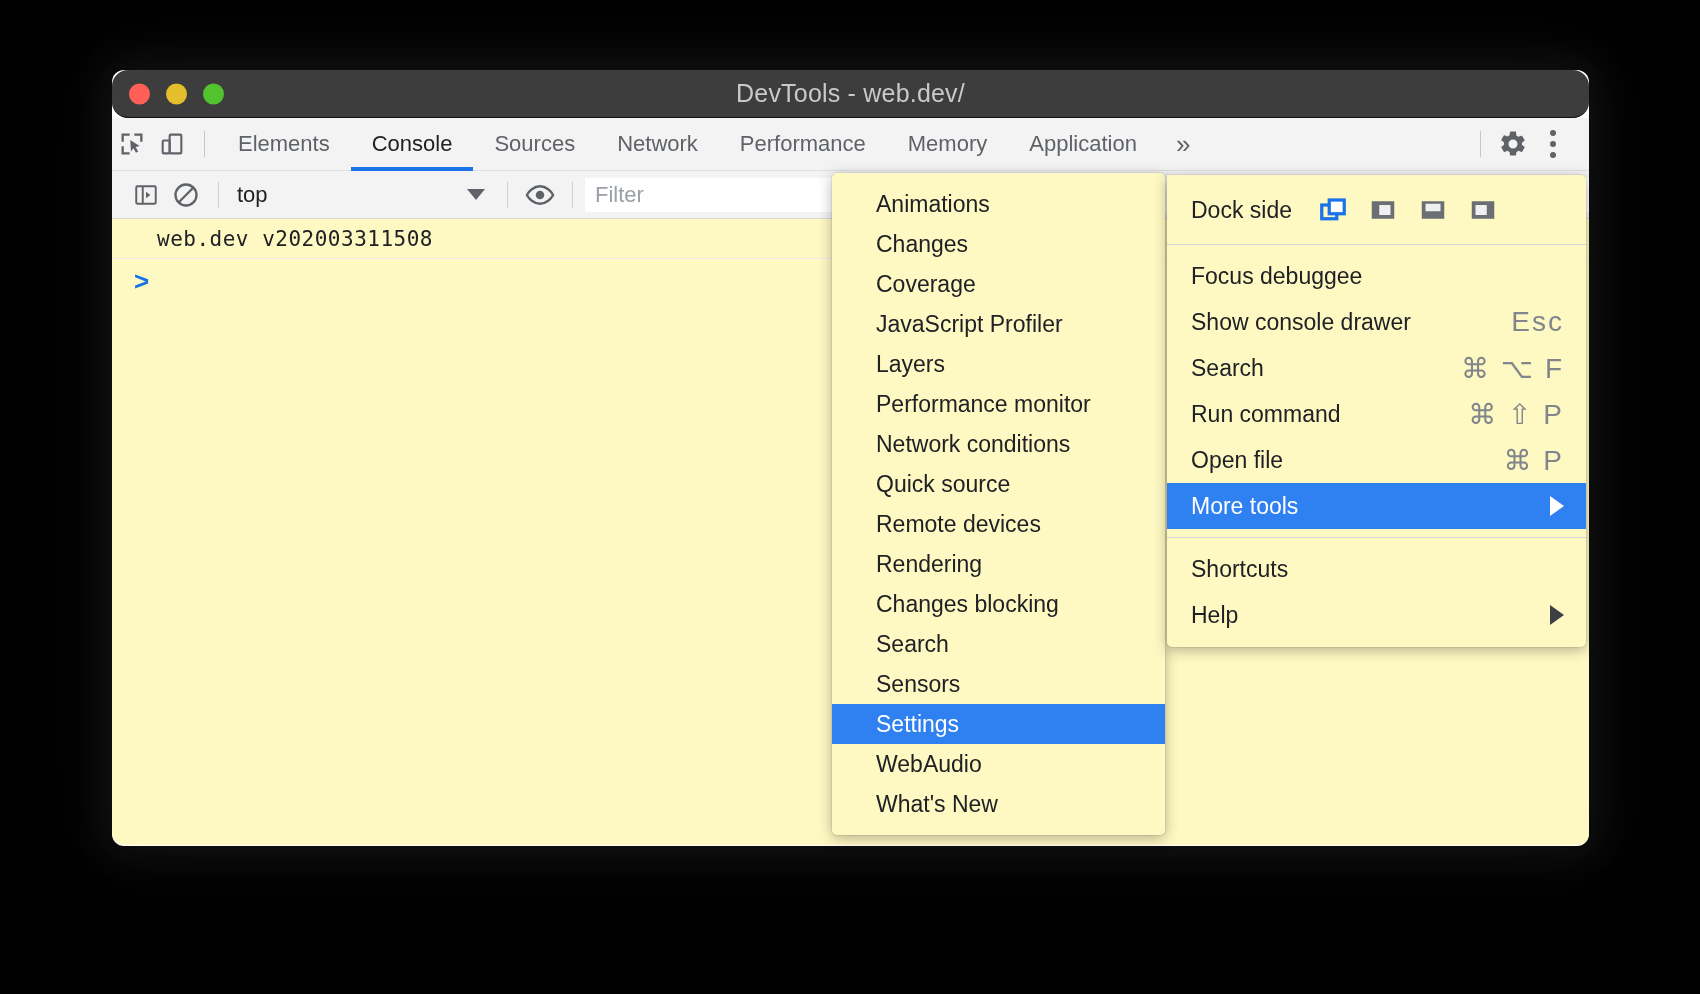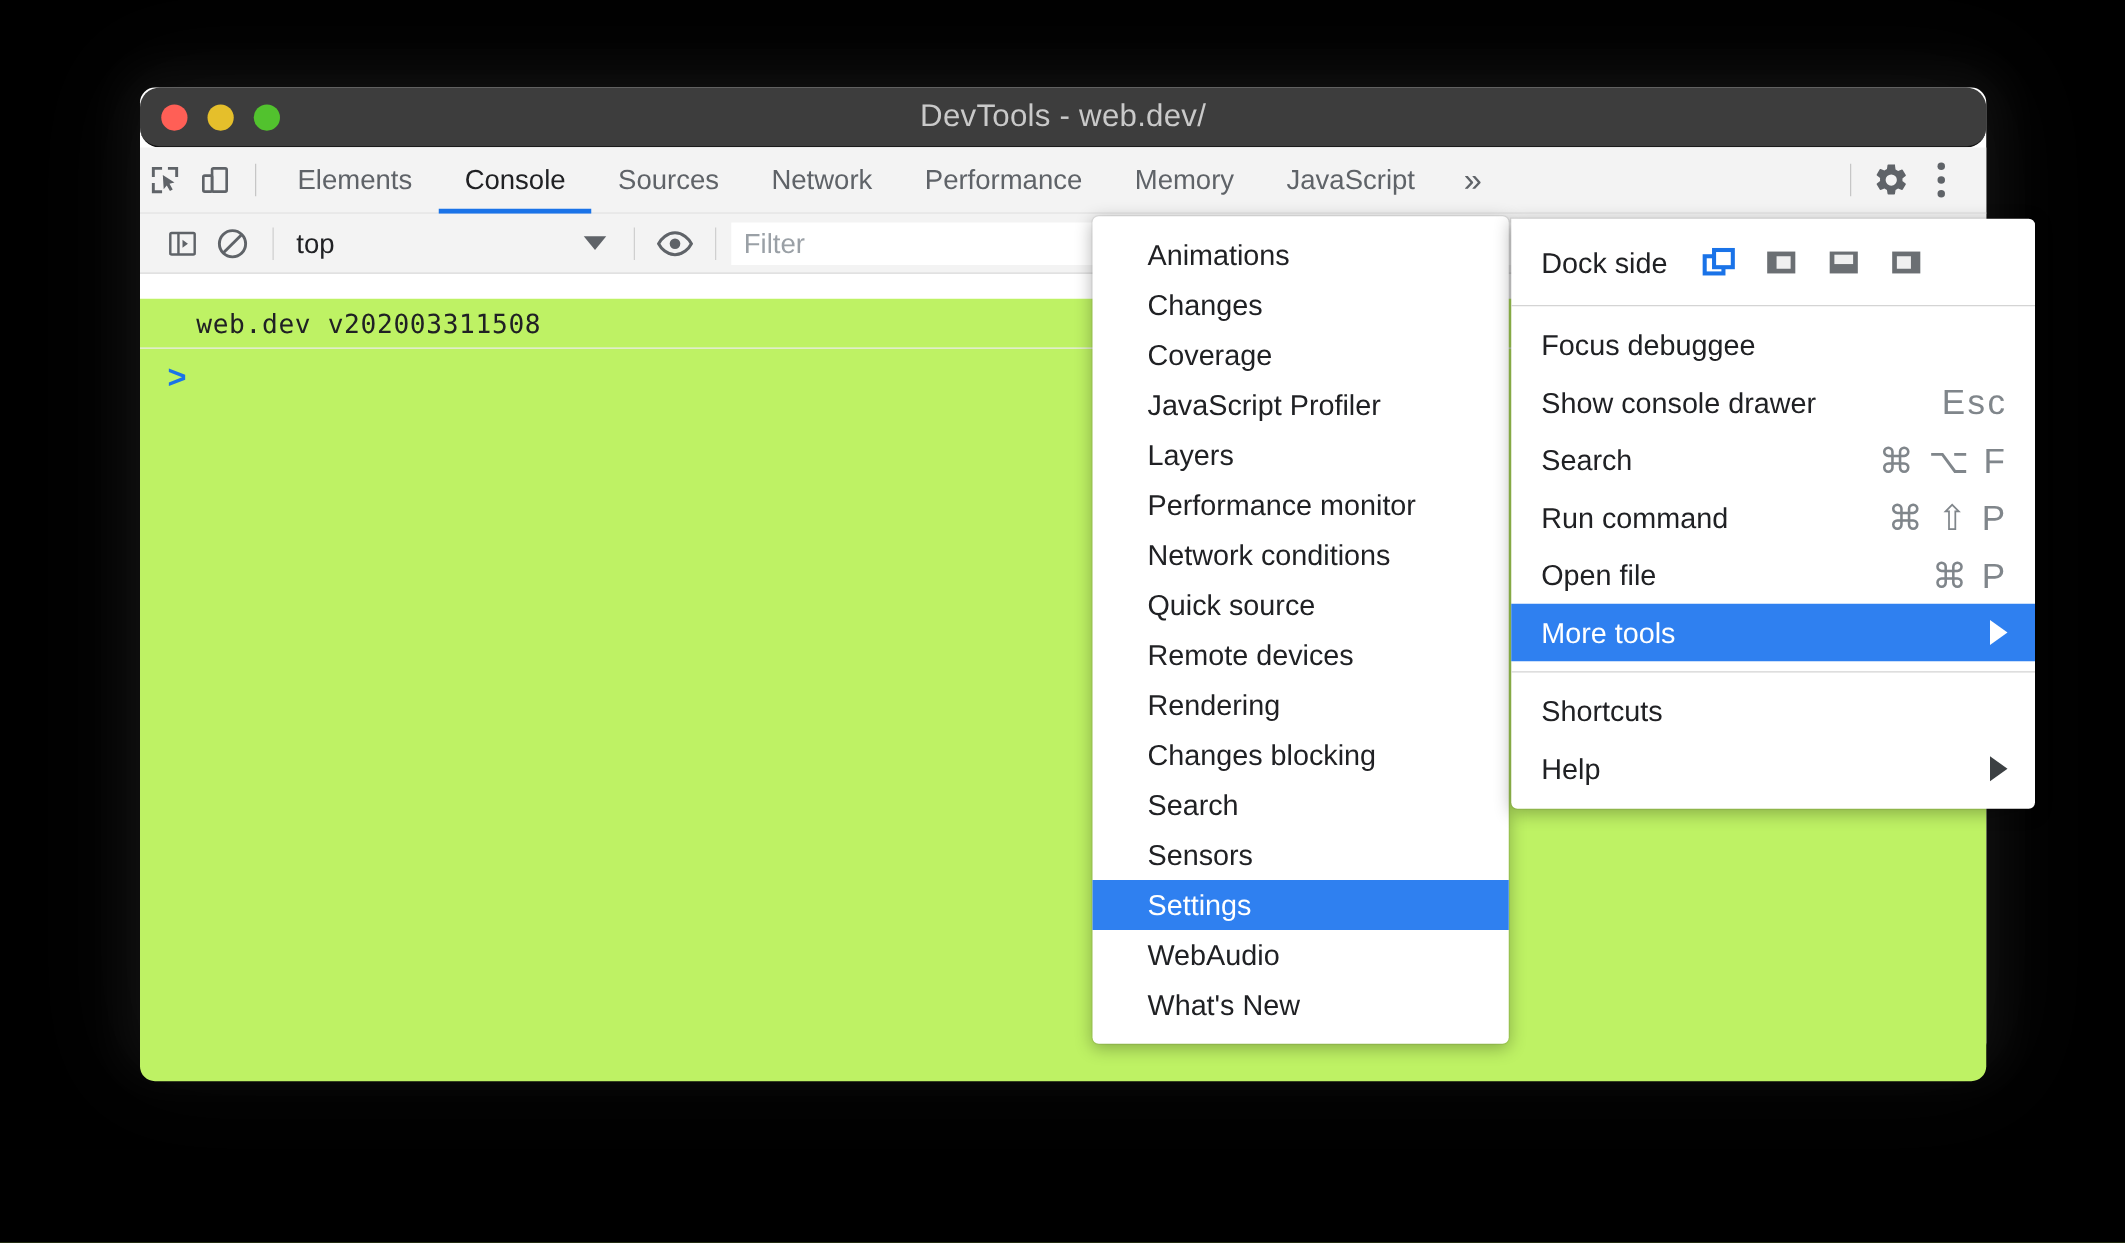--- a/index.html
+++ b/index.html
@@ -171,26 +171,25 @@
     color: #9aa0a6;
     display: flex;
     align-items: center;
     padding-left: 10px;
     box-sizing: border-box;
   }
 
   
   .console-body {
     position: relative;
-    background: #bef264;
+    background: #fef9c3;
     height: 626px;
     border-bottom-left-radius: 12px;
     border-bottom-right-radius: 12px;
     overflow: hidden;
-    margin-top: 20px;
   }
   .log-row {
     height: 40px;
     display: flex;
     align-items: center;
     border-bottom: 1px solid #ececec;
     padding-left: 45px;
     box-sizing: border-box;
   }
   .log-text {
@@ -207,29 +206,28 @@
   }
   .prompt-caret {
     color: #1a73e8;
     font-size: 26px;
     font-weight: bold;
   }
 
   
   .menu {
     position: absolute;
-    background: #ffffff;
+    background: #fef9c3;
     box-shadow: 0 3px 14px rgba(0,0,0,0.30), 0 0 0 1px rgba(0,0,0,0.06);
     border-radius: 5px;
     padding: 9px 0;
     box-sizing: border-box;
     font-size: 23px;
     color: #202124;
     z-index: 50;
-    margin-left: 42px;
   }
 
   
   .menu-main {
     left: 1167px;
     top: 175px;
     width: 419px;
     border-top-left-radius: 0;
     border-top-right-radius: 5px;
   }
@@ -351,21 +349,21 @@
         <div class="tab">
             <span>Network</span>
           </div>
         <div class="tab">
             <span>Performance</span>
           </div>
         <div class="tab">
             <span>Memory</span>
           </div>
         <div class="tab">
-            <span>JavaScript</span>
+            <span>Application</span>
           </div>
         <div class="tab more">
             <span>»</span>
           </div>
       </div>
       <div class="tabbar-right">
         <div class="divider"></div>
         <div class="tool-icon">
           <svg width="30" height="30" viewBox="0 0 24 24">
             <path fill="#5f6368" d="M19.14 12.94a7.6 7.6 0 000-1.88l2.03-1.58a.5.5 0 00.12-.64l-1.92-3.32a.5.5 0 00-.6-.22l-2.39.96a7.3 7.3 0 00-1.63-.94l-.36-2.54A.5.5 0 0013.9 2h-3.8a.5.5 0 00-.49.42l-.36 2.54c-.59.24-1.13.56-1.63.94l-2.39-.96a.5.5 0 00-.6.22L2.71 8.48a.5.5 0 00.12.64l2.03 1.58a7.6 7.6 0 000 1.88l-2.03 1.58a.5.5 0 00-.12.64l1.92 3.32c.12.21.37.29.6.22l2.39-.96c.5.38 1.04.7 1.63.94l.36 2.54c.04.24.25.42.49.42h3.8c.24 0 .45-.18.49-.42l.36-2.54c.59-.24 1.13-.56 1.63-.94l2.39.96c.23.07.48-.01.6-.22l1.92-3.32a.5.5 0 00-.12-.64l-2.03-1.58zM12 15.6A3.6 3.6 0 1112 8.4a3.6 3.6 0 010 7.2z"></path>

